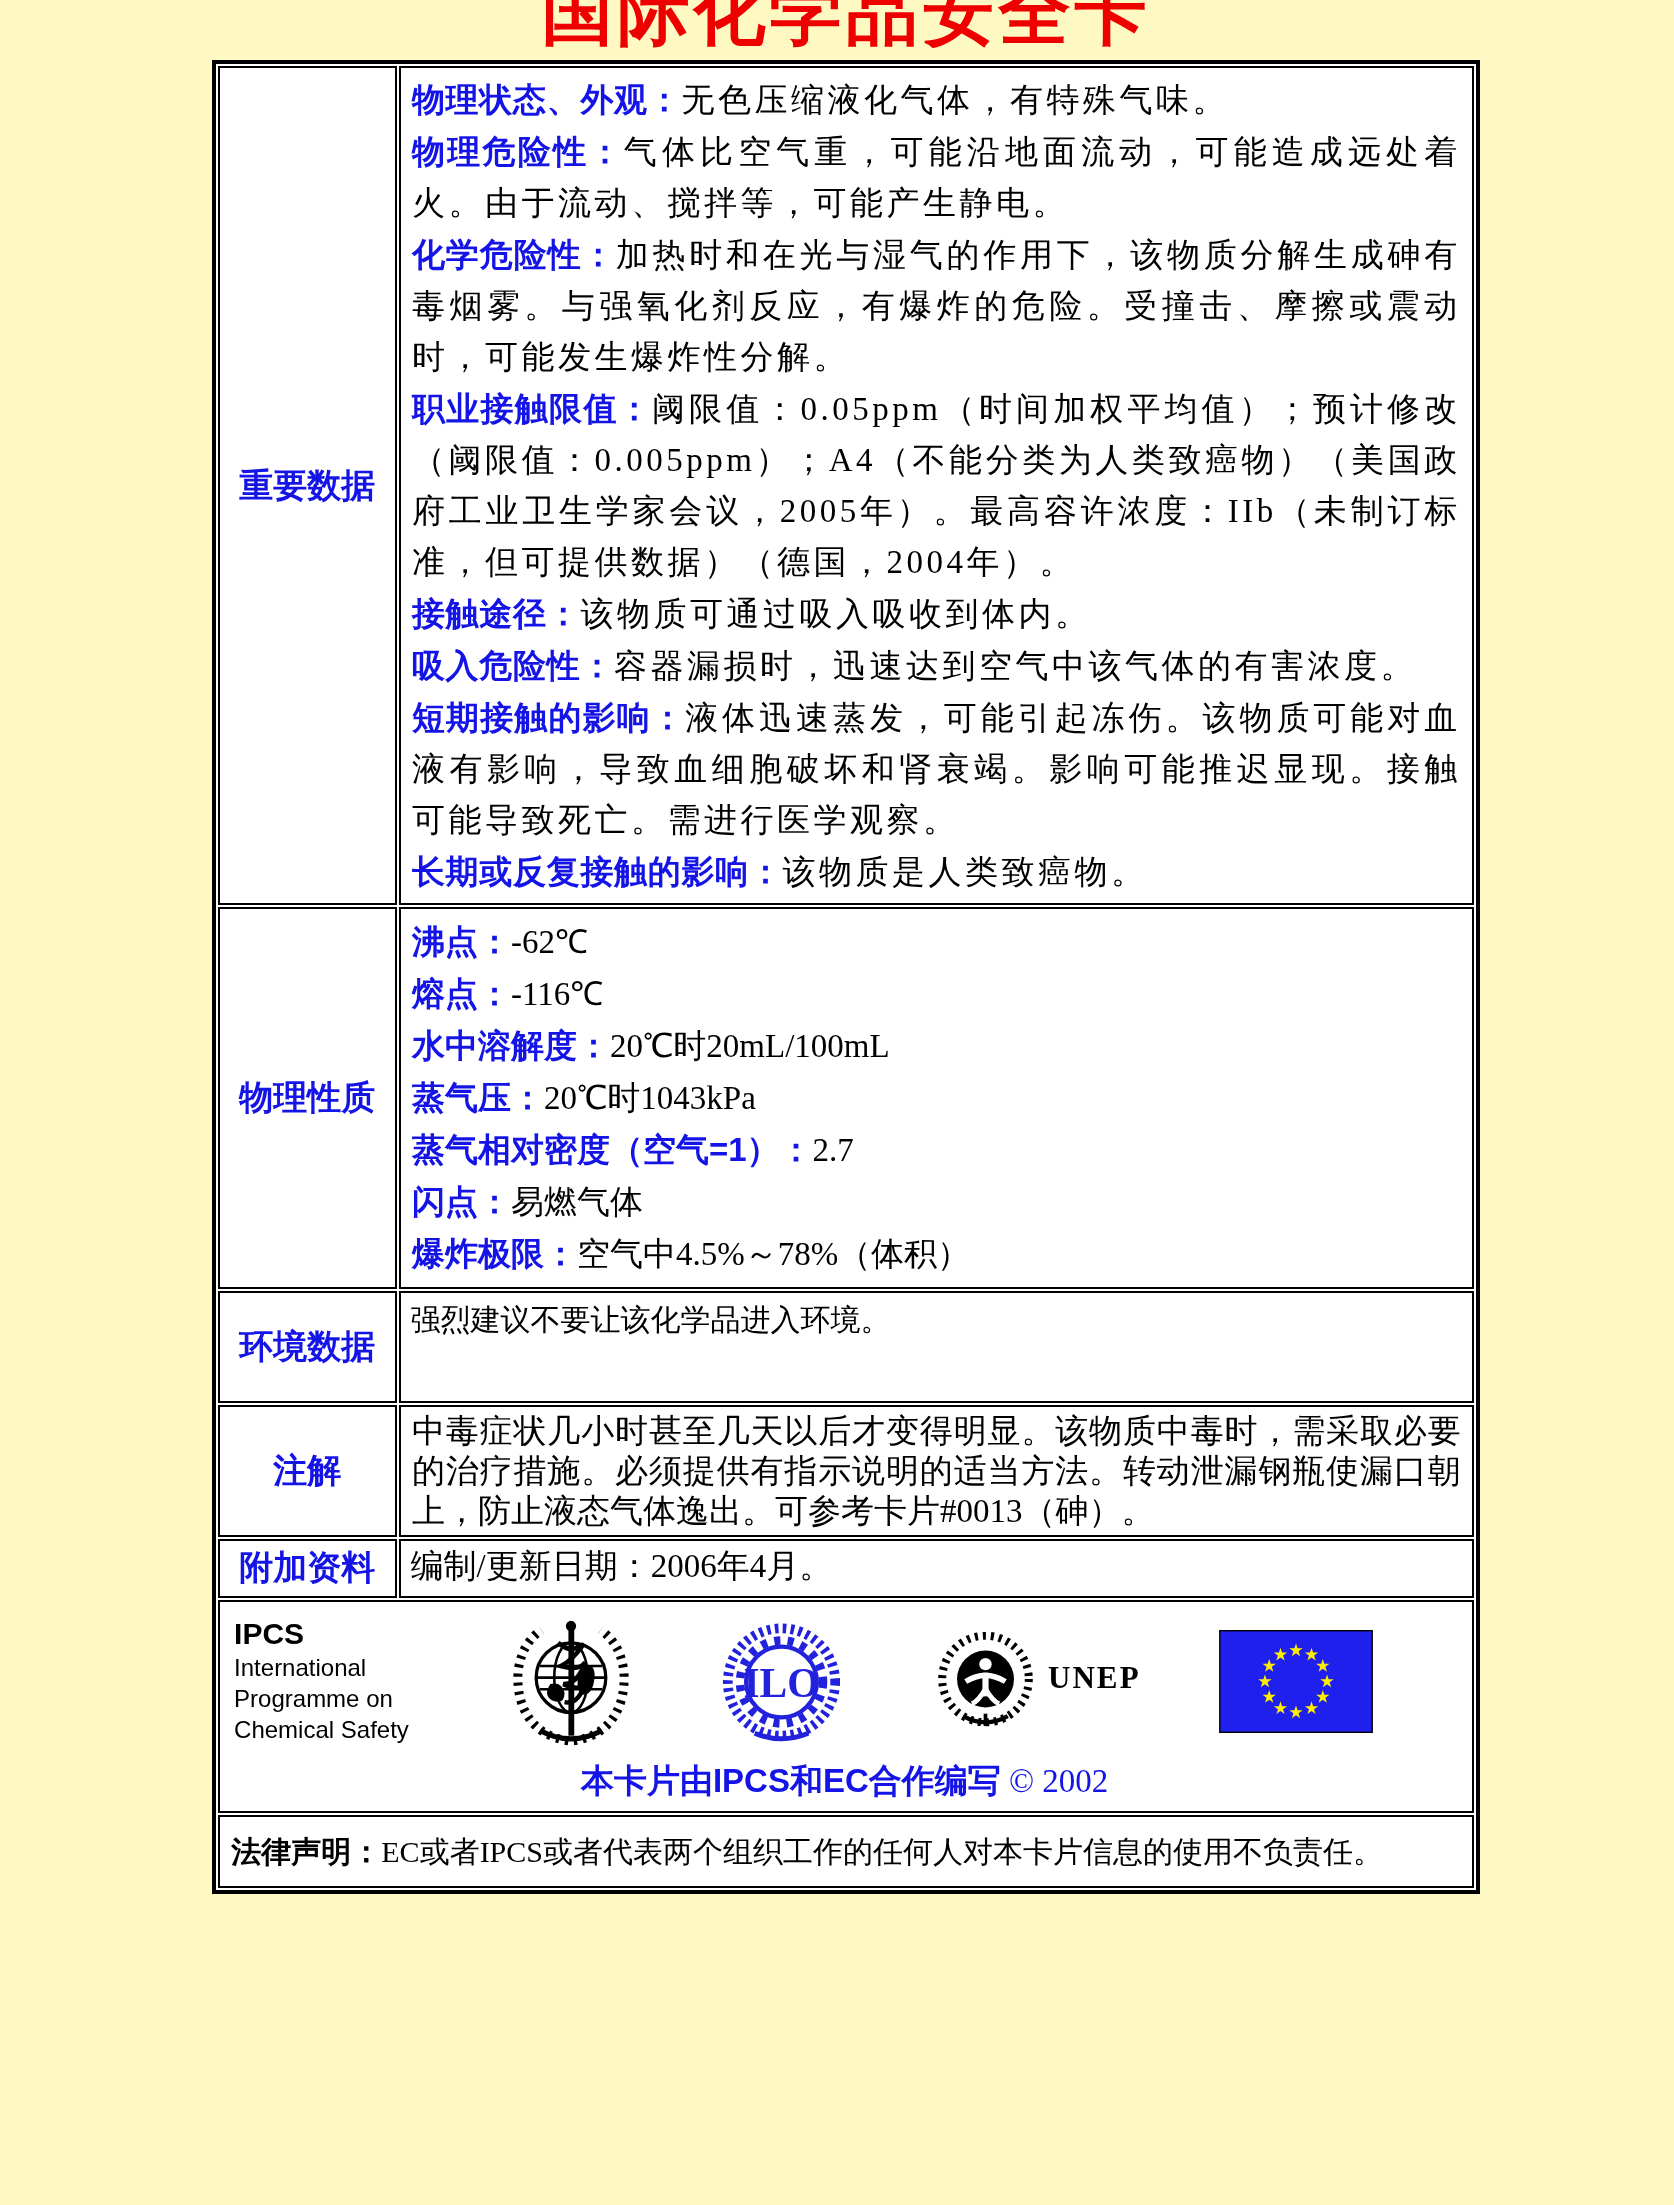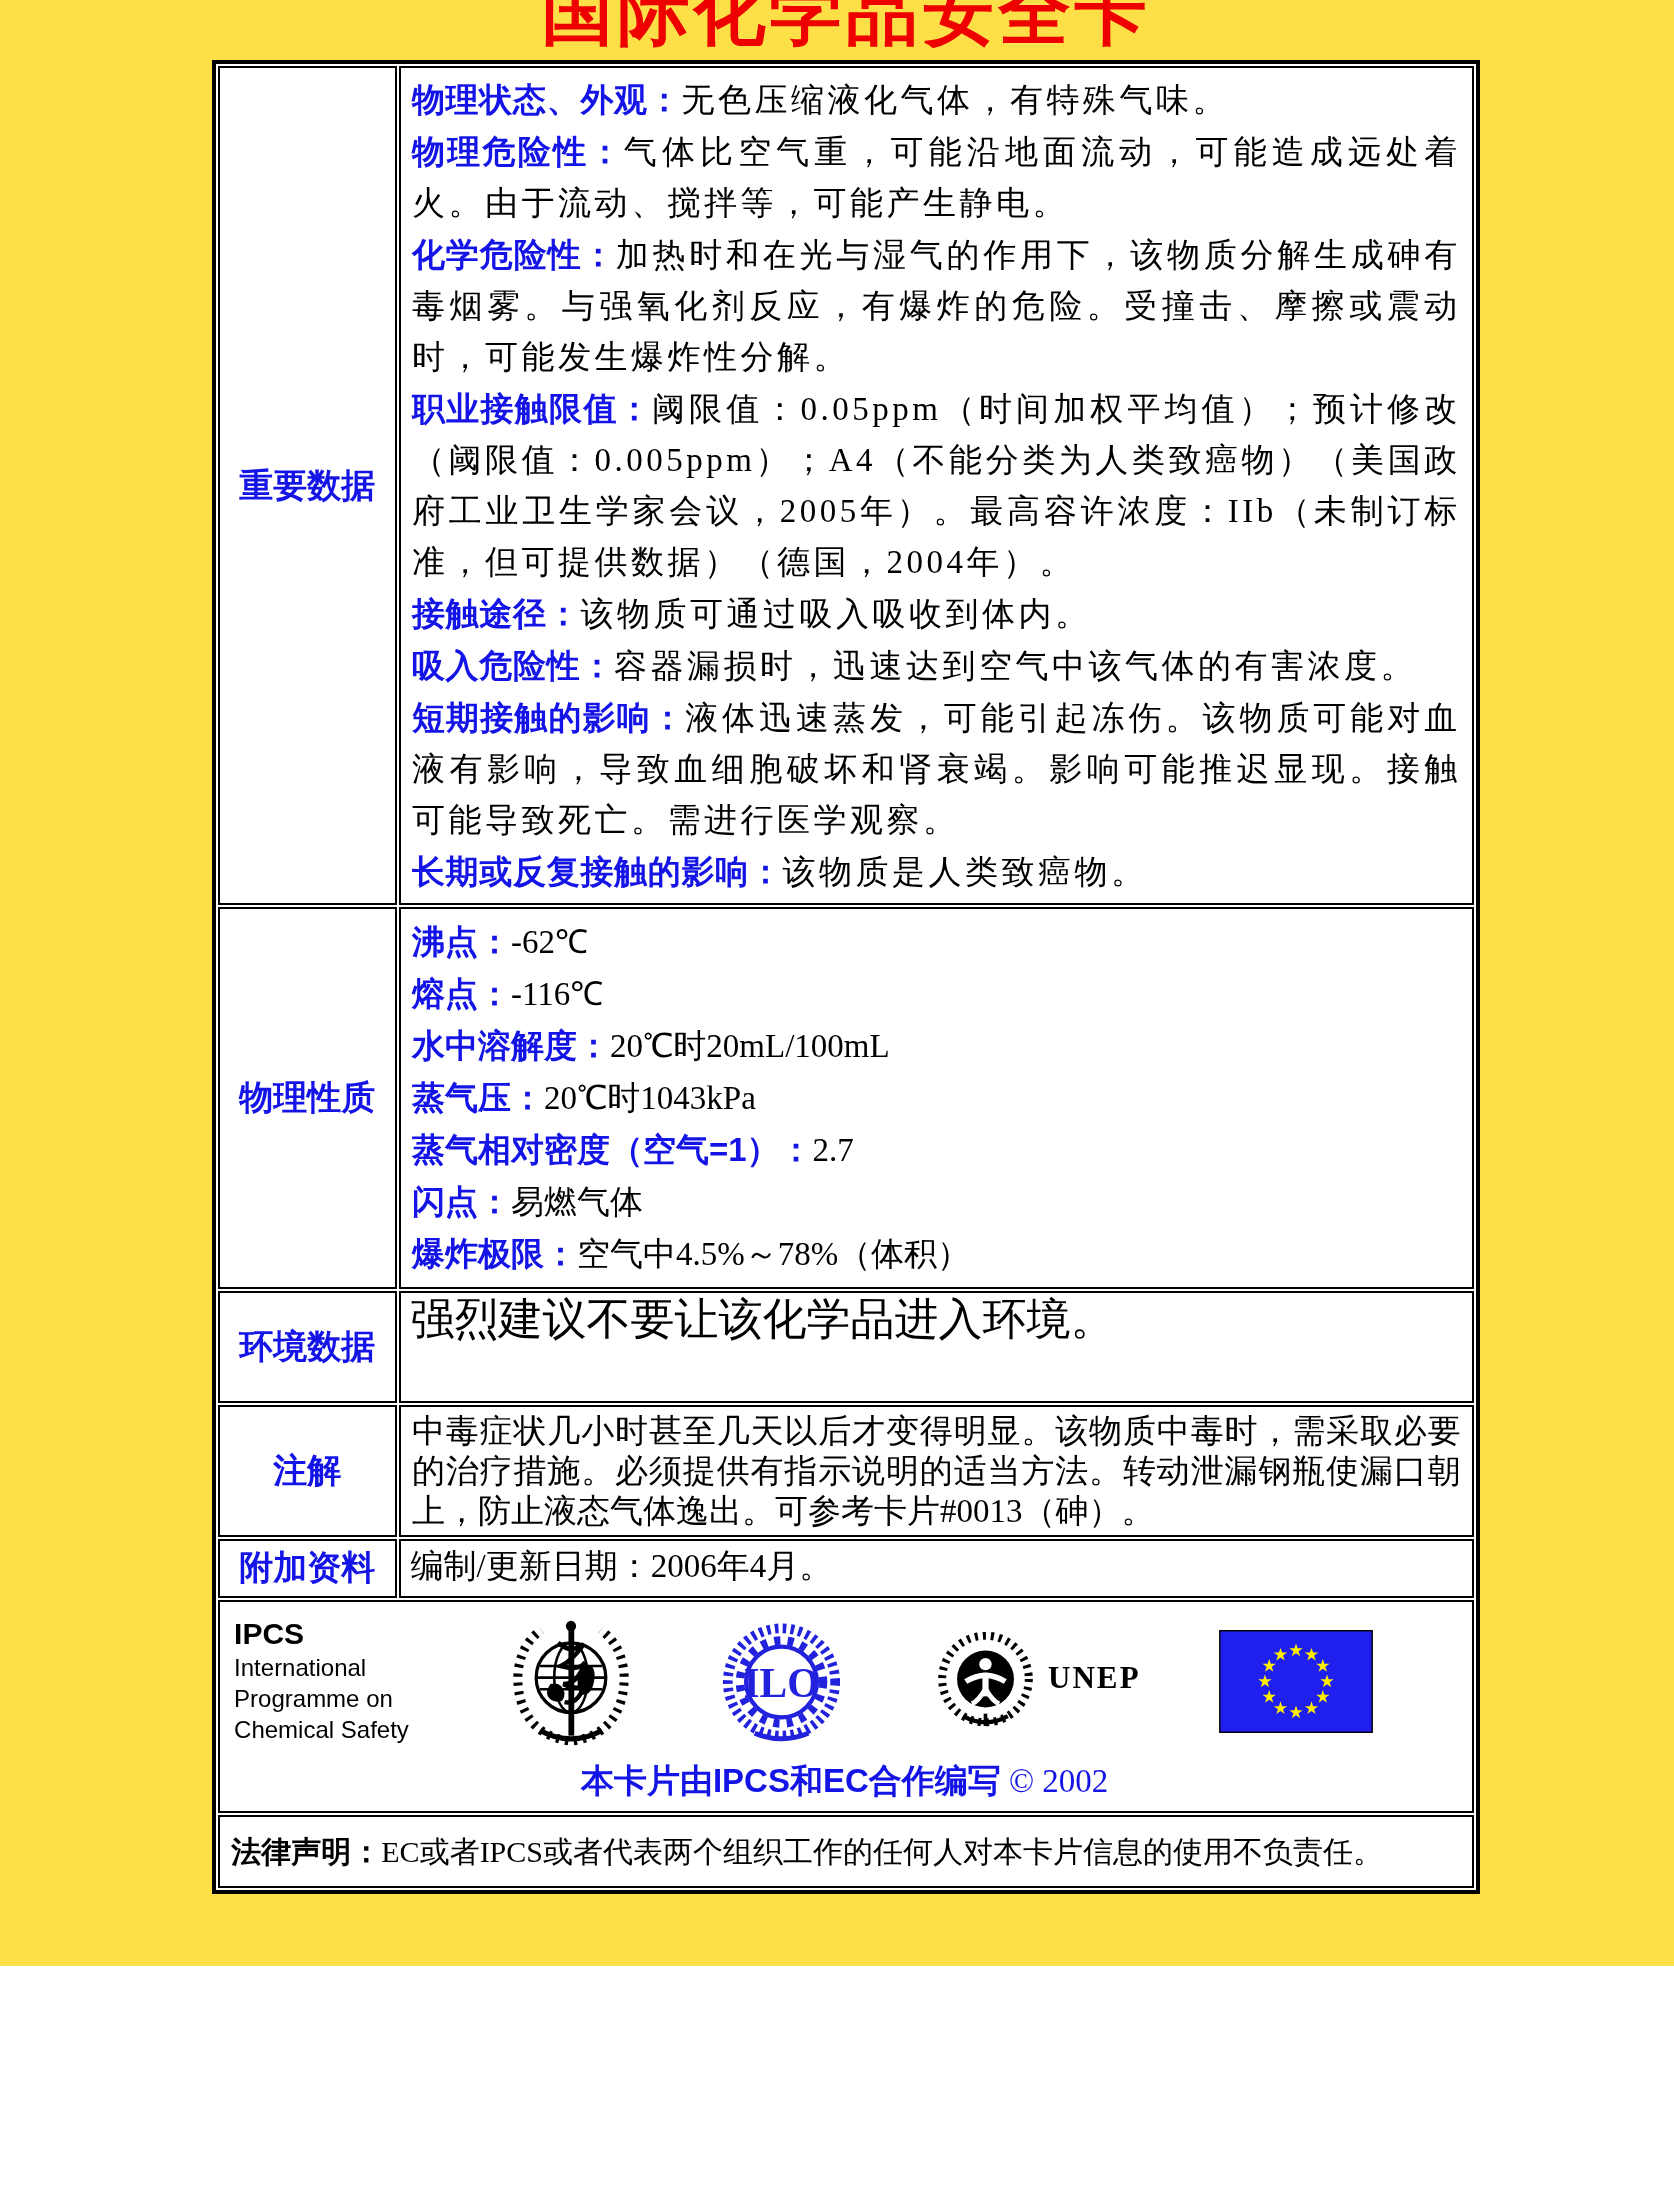--- a/index.html
+++ b/index.html
@@ -1,20 +1,20 @@
 <!DOCTYPE html>
 <html style="--title_red: #ee0000; --label_blue: #1414e6; --ilo_blue: #2222dd; --eu_blue: #2020ee; --star_yellow: #ffee00; --border_black: #000000; --text_black: #000000;font-size:11.3px"><head>
 <meta charset="utf-8">
 <style>
   html,body{margin:0;padding:0;background:#ffffff;}
   .page{
     position:relative;
     width:1674px;
-    height:1966px;
-    background:#fde047;
+    height:2205px;
+    background:#fef9c3;
     overflow:hidden;
     font-family:"Liberation Serif", serif;
     color:var(--text_black,#000);
   }
   .title{
     position:absolute;
     top:-35px;
     left:212px;
     width:1268px;
     text-align:center;
@@ -70,21 +70,21 @@
   }
   .icsc-left{display:flex;align-items:center;gap:10px;}
   .icsc-num{letter-spacing:1.4px;}
   .chem{font-size:33px;}
   
   td.content p{margin:0;text-align:justify;}
   td.content.important{line-height:51px;font-size:33px;letter-spacing:3.5px;padding:5.7px 11.3px;}
   td.content.important .blbl{letter-spacing:0.7px;}
   td.content.physical{line-height:52px;font-size:33px;padding:7px 11.3px;}
   td.content.physical p{text-align:left;}
-  td.content.env{height:99px;line-height:44px;font-size:44px;margin-top:20px;}
+  td.content.env{height:99px;line-height:44px;font-size:30px;margin-top:20px;}
   td.content.notes{line-height:40px;font-size:33px;padding:4.2px 11.3px;}
   td.content.add{line-height:42px;font-size:33px;}
   td.content.add p{text-align:left;}
   
   td.footer-cell{padding:10px 14px 7px 11.3px;}
   .logo-band{
     display:flex;
     align-items:center;
     justify-content:space-between;
     padding:2.8px 85px 0 2.8px;

